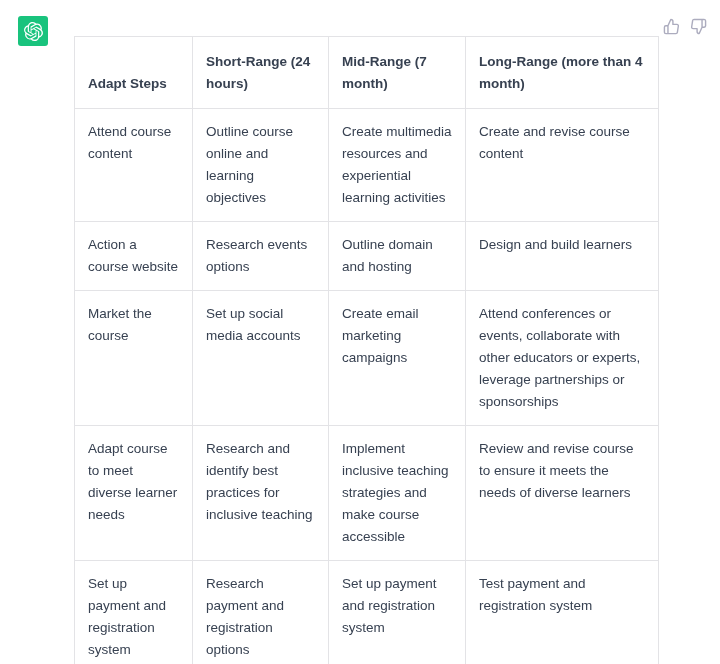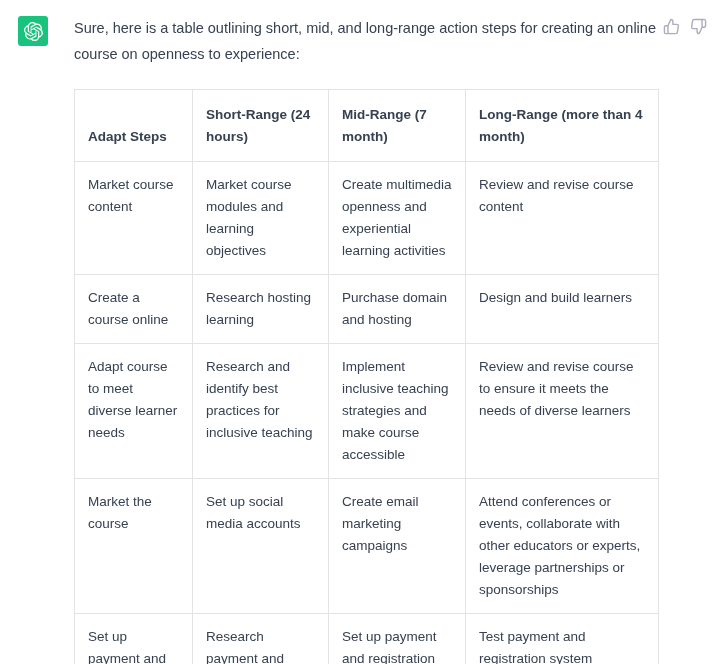--- a/index.html
+++ b/index.html
@@ -97,61 +97,60 @@
 <div class="message-row">
 
   <div class="avatar">
     <svg width="19" height="19" viewBox="0 0 24 24" fill="#ffffff">
       <path d="M22.28 9.82a5.99 5.99 0 0 0-.52-4.91 6.05 6.05 0 0 0-6.51-2.9A6.07 6.07 0 0 0 4.98 4.18a5.99 5.99 0 0 0-4 2.9 6.05 6.05 0 0 0 .74 7.1 5.98 5.98 0 0 0 .51 4.91 6.05 6.05 0 0 0 6.52 2.9A5.99 5.99 0 0 0 13.26 24a6.06 6.06 0 0 0 5.77-4.21 5.99 5.99 0 0 0 4-2.9 6.06 6.06 0 0 0-.75-7.07zm-9.02 12.6a4.48 4.48 0 0 1-2.88-1.04l.14-.08 4.78-2.76a.79.79 0 0 0 .39-.68v-6.74l2.02 1.17a.07.07 0 0 1 .04.06v5.58a4.5 4.5 0 0 1-4.5 4.49zM3.6 18.3a4.47 4.47 0 0 1-.54-3.01l.14.09 4.78 2.76a.77.77 0 0 0 .78 0l5.84-3.37v2.33a.08.08 0 0 1-.03.07l-4.83 2.79a4.5 4.5 0 0 1-6.14-1.65zM2.34 7.9a4.49 4.49 0 0 1 2.35-1.98V11.6a.77.77 0 0 0 .38.67l5.82 3.36L8.87 16.8a.07.07 0 0 1-.07 0l-4.83-2.79A4.5 4.5 0 0 1 2.34 7.9zm16.6 3.86l-5.84-3.4L15.1 7.2a.07.07 0 0 1 .07 0l4.83 2.79a4.49 4.49 0 0 1-.68 8.1v-5.68a.79.79 0 0 0-.39-.66zm2.01-3.02l-.14-.09-4.77-2.78a.78.78 0 0 0-.79 0L9.42 9.24V6.91a.07.07 0 0 1 .03-.07l4.83-2.78a4.5 4.5 0 0 1 6.68 4.66zM8.32 12.87L6.3 11.7a.07.07 0 0 1-.04-.06V6.07a4.5 4.5 0 0 1 7.37-3.45l-.14.08L8.71 5.46a.79.79 0 0 0-.39.68zm1.1-2.36l2.6-1.5 2.61 1.5v3l-2.6 1.5-2.61-1.5z"></path>
     </svg>
   </div>
 
   <div class="message-body">
 
-    <p class="paragraph top">Sure, here is a table outlining short, mid, and long-range action steps for creating an online course on openness to experience:</p>
 
     <table class="data-table">
       <colgroup>
         <col class="c0">
           <col class="c1">
           <col class="c2">
           <col class="c3">
       </colgroup>
       <thead>
         <tr>
           <th>Adapt Steps</th>
           <th>Short-Range (24 hours)</th>
           <th>Mid-Range (7 month)</th>
           <th>Long-Range (more than 4 month)</th>
         </tr>
       </thead>
       <tbody>
         <tr>
-          <td>Market course content</td>
-          <td>Market course modules and learning objectives</td>
-          <td>Create multimedia openness and experiential learning activities</td>
-          <td>Review and revise course content</td>
+          <td>Attend course content</td>
+          <td>Outline course online and learning objectives</td>
+          <td>Create multimedia resources and experiential learning activities</td>
+          <td>Create and revise course content</td>
         </tr>
         <tr>
-          <td>Create a course online</td>
-          <td>Research hosting learning</td>
-          <td>Purchase domain and hosting</td>
+          <td>Action a course website</td>
+          <td>Research events options</td>
+          <td>Outline domain and hosting</td>
           <td>Design and build learners</td>
+        </tr>
+        <tr>
+          <td>Market the course</td>
+          <td>Set up social media accounts</td>
+          <td>Create email marketing campaigns</td>
+          <td>Attend conferences or events, collaborate with other educators or experts, leverage partnerships or sponsorships</td>
         </tr>
         <tr>
           <td>Adapt course to meet diverse learner needs</td>
           <td>Research and identify best practices for inclusive teaching</td>
           <td>Implement inclusive teaching strategies and make course accessible</td>
           <td>Review and revise course to ensure it meets the needs of diverse learners</td>
-        </tr>
-        <tr>
-          <td>Market the course</td>
-          <td>Set up social media accounts</td>
-          <td>Create email marketing campaigns</td>
-          <td>Attend conferences or events, collaborate with other educators or experts, leverage partnerships or sponsorships</td>
         </tr>
         <tr>
           <td>Set up payment and registration system</td>
           <td>Research payment and registration options</td>
           <td>Set up payment and registration system</td>
           <td>Test payment and registration system</td>
         </tr>
       </tbody>
     </table>
 

